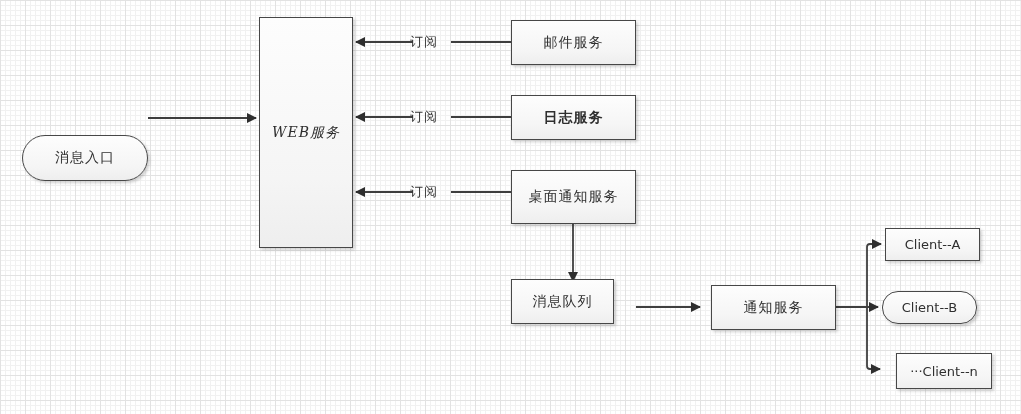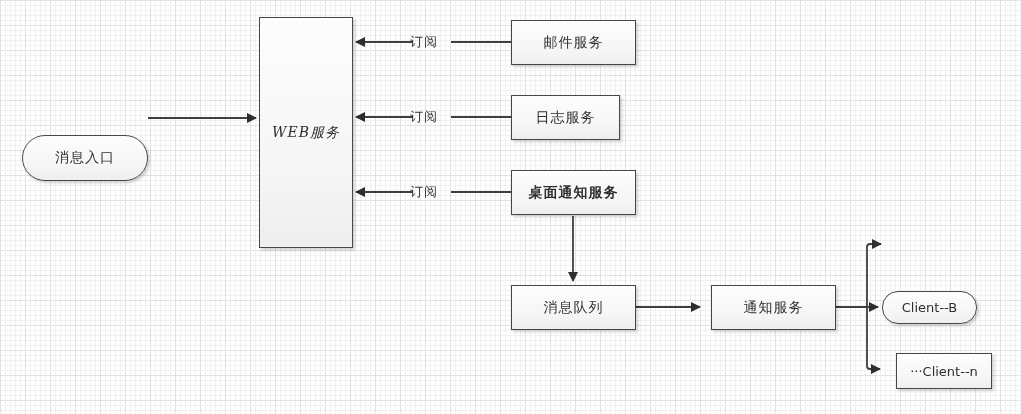--- a/index.html
+++ b/index.html
@@ -34,23 +34,23 @@
   .stadium{border-radius:23px;margin-top:40px;}
   .client{
     font-family:"DejaVu Sans","Liberation Sans",sans-serif;
     font-size:13px;
     letter-spacing:0;
   }
   
   #n-message-entry{left:22px;top:95px;width:126px;height:46px;}
   #n-web-service{left:259px;top:17px;width:94px;height:231px;font-style:italic;}
   #n-mail-service{left:511px;top:20px;width:125px;height:45px;}
-  #n-log-service{left:511px;top:95px;width:109px;height:45px;}
-  #n-desktop-notify{left:511px;top:170px;width:125px;height:45px;font-weight:bold;}
-  #n-message-queue{left:511px;top:285px;width:125px;height:45px;}
+  #n-log-service{left:511px;top:95px;width:125px;height:45px;font-weight:bold;}
+  #n-desktop-notify{left:511px;top:170px;width:125px;height:54px;}
+  #n-message-queue{left:511px;top:279px;width:103px;height:45px;}
   #n-notify-service{left:703px;top:285px;width:125px;height:45px;margin-left:8px;}
   #n-client-a{left:885px;top:228px;width:95px;height:33px;}
   #n-client-b{left:882px;top:291px;width:95px;height:33px;border-radius:16px;}
   #n-client-n{left:896px;top:353px;width:96px;height:36px;}
 
   .edges{position:absolute;left:0;top:0;pointer-events:none;}
   .edge-label{
     position:absolute;
     width:44px;text-align:left;
     font-family:"DejaVu Serif","Liberation Serif",serif;
@@ -114,20 +114,23 @@
   </div>
 
   <div class="node" id="n-message-queue">
     <span>消息队列</span>
   </div>
 
   <div class="node" id="n-notify-service">
     <span>通知服务</span>
   </div>
 
+  <div class="node client" id="n-client-a">
+    <span>Client--A</span>
+  </div>
 
   <div class="node client" id="n-client-b">
     <span>Client--B</span>
   </div>
 
   <div class="node client" id="n-client-n">
     <span>···Client--n</span>
   </div>
 
 </div>

